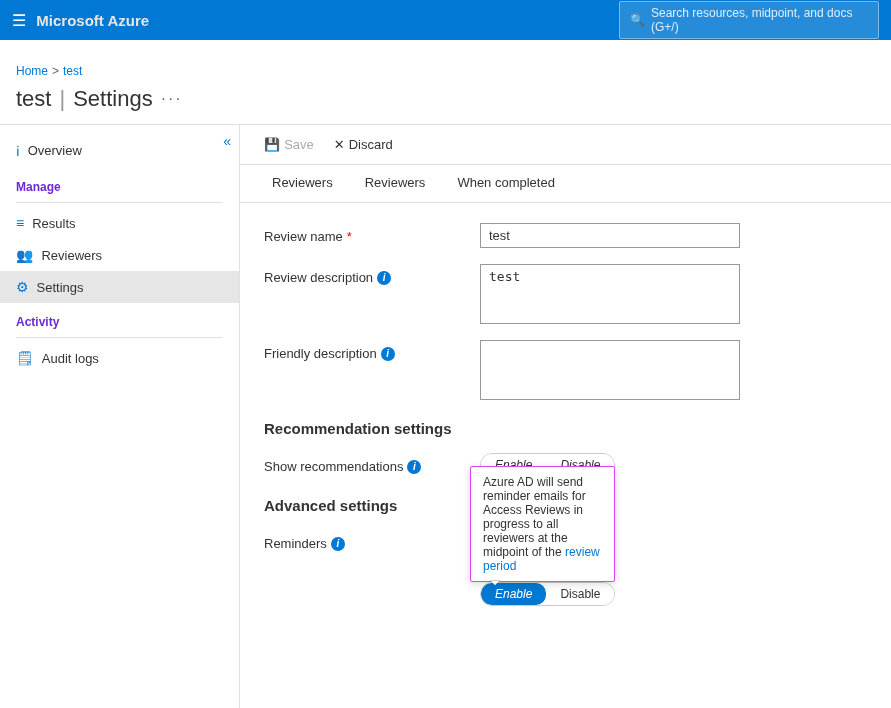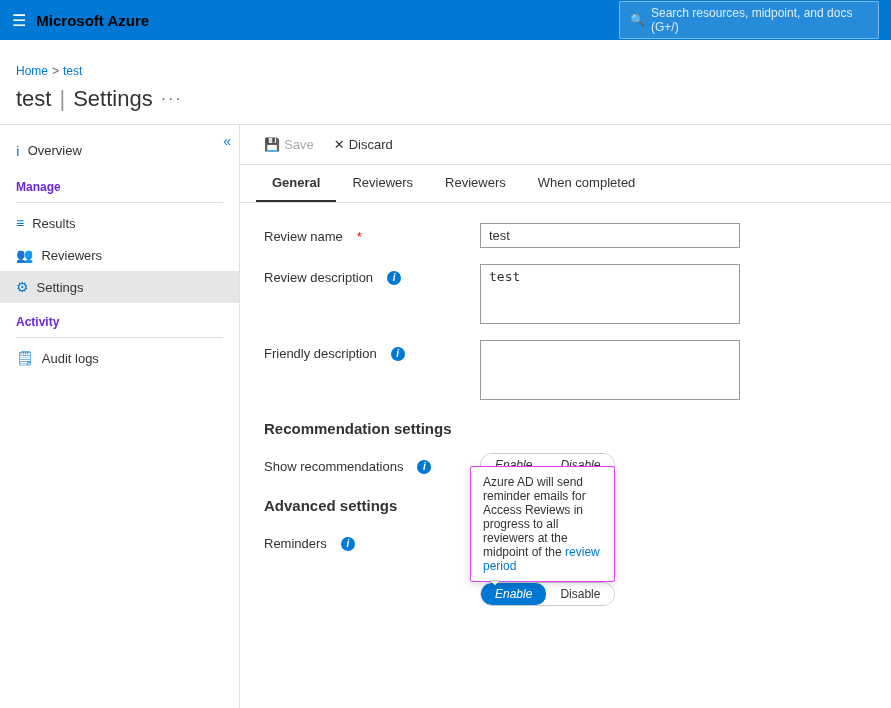--- a/index.html
+++ b/index.html
@@ -13,21 +13,21 @@
       align-items: center;
       padding: 0 12px;
       gap: 10px;
     }
     .topbar-hamburger {
       color: white;
       font-size: 16px;
       cursor: pointer;
     }
     .topbar-title {
-      color: #000000;
+      color: #e5e5e5;
       font-weight: 600;
       font-size: 15px;
       flex: 1;
     }
     .topbar-search {
       background: rgba(255,255,255,0.15);
       border: 1px solid rgba(255,255,255,0.4);
       border-radius: 2px;
       color: rgba(255,255,255,0.85);
       font-size: 12px;
@@ -184,21 +184,21 @@
       gap: 16px;
     }
     .form-label {
       width: 200px;
       min-width: 200px;
       font-size: 13px;
       color: #333;
       padding-top: 6px;
       display: flex;
       align-items: center;
-      gap: 14px;
+      gap: 4px;
     }
     .form-label-required { color: #e00; }
     .form-input {
       width: 260px;
       padding: 4px 8px;
       border: 1px solid #999;
       font-size: 13px;
       color: #333;
       outline: none;
     }
@@ -397,21 +397,20 @@
           <span class="toolbar-icon">💾</span>
           <span>Save</span>
         </button>
         <button class="toolbar-btn">
           <span class="toolbar-icon">✕</span>
           <span>Discard</span>
         </button>
       </div>
 
       <div class="tabs">
-        <div class="tab active">General</div>
         <div class="tab">Reviewers</div>
         <div class="tab">Reviewers</div>
         <div class="tab">When completed</div>
       </div>
 
       <div class="form-area">
 
         <div class="form-row">
           <div class="form-label">
             <span>Review name</span>

